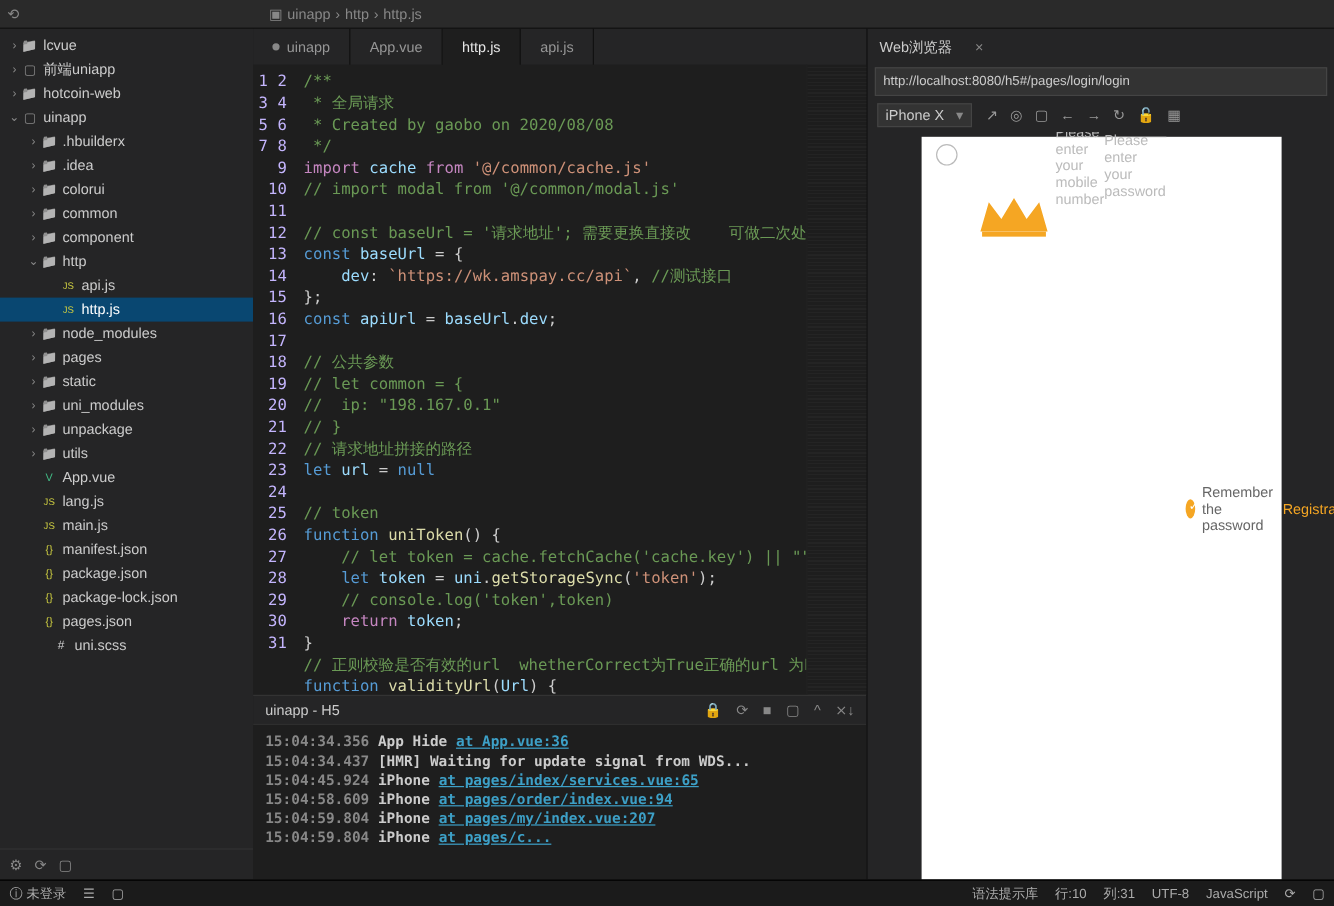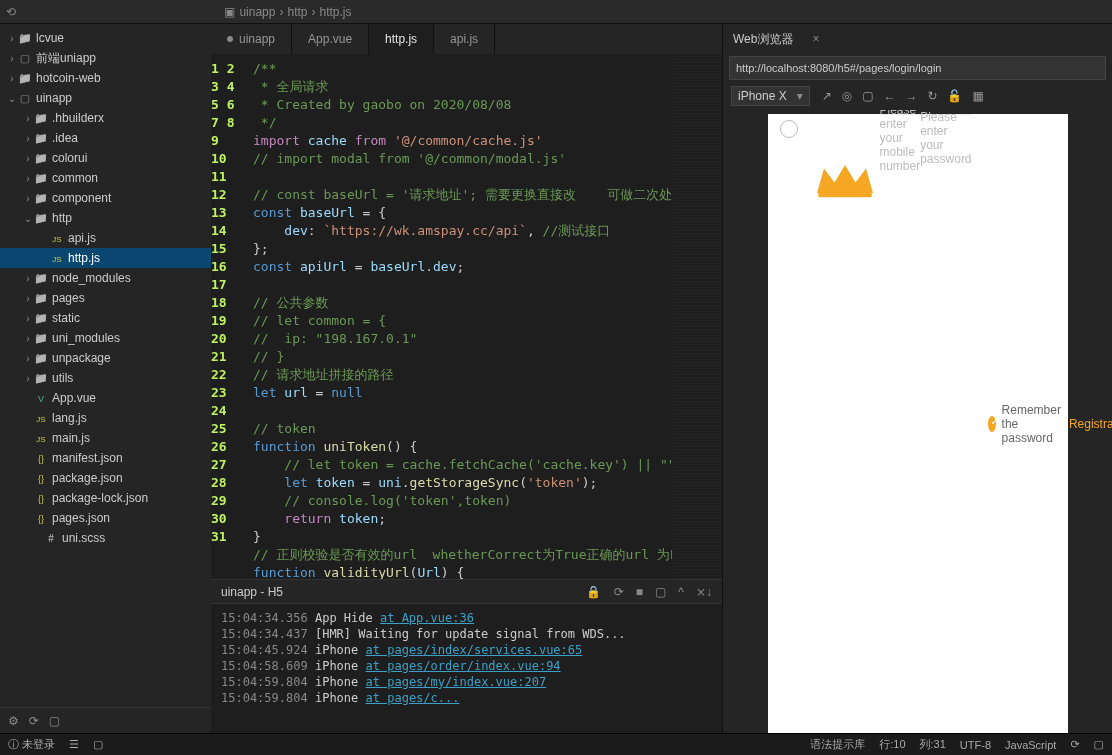--- a/index.html
+++ b/index.html
@@ -24,34 +24,34 @@
 .sb-foot { height:26px; border-top:1px solid #333; display:flex; gap:10px; align-items:center; padding:0 8px; color:#888;}
 .sb-foot span { cursor:pointer; }
 
 .center { flex:1; display:flex; flex-direction:column; min-width:0;}
 .tabs { height:30px; display:flex; background:#252526; }
 .tab { padding:0 16px; display:flex; align-items:center; gap:6px; border-right:1px solid #111; color:#969696; cursor:pointer; font-size:12px;}
 .tab.active { background:#1e1e1e; color:#e5e5e5;}
 .tab .dot { width:6px; height:6px; border-radius:50%; background:#888;}
 .editor-wrap { flex:1; display:flex; min-height:0;}
 .editor { flex:1; display:flex; overflow:hidden; background:#1e1e1e; font-family:Consolas,monospace; font-size:13px; line-height:18px;}
-.gutter { width:36px; padding:6px 8px 0 0; color:#bef264; user-select:none;font-weight:bold;}
+.gutter { width:36px; text-align:right; padding:6px 8px 0 0; color:#c4b5fd; user-select:none;}
 .code { flex:1; padding:6px 0 0 6px; white-space:pre; overflow:hidden;}
 .c-com { color:#6a9955;}
 .c-kw { color:#c586c0;}
 .c-str { color:#ce9178;}
 .c-var { color:#9cdcfe;}
 .c-fn { color:#dcdcaa;}
 .c-def { color:#569cd6;}
 .minimap { width:50px; background:#1e1e1e; border-left:1px solid #2a2a2a; opacity:0.3; background-image:repeating-linear-gradient(#1e1e1e 0 2px,#333 2px 3px);}
 .termbar { height:24px; background:#252526; display:flex; align-items:center; padding:0 10px; justify-content:space-between; border-top:1px solid #333;}
 .term-icons { display:flex; gap:12px; color:#888;}
 .term-icons span { cursor:pointer;}
 .terminal { height:130px; background:#1e1e1e; font-family:Consolas,monospace; font-size:12px; padding:6px 10px; overflow:hidden; border-top:1px solid #333;}
-.tline { line-height:16px;}
+.tline { line-height:16px;font-weight:bold;}
 .tt { color:#888;}
 .tx { color:#ccc;}
 .tl { color:#3da0c7; text-decoration:underline; cursor:pointer;}
 
 .right { width:390px; background:#252526; display:flex; flex-direction:column; border-left:1px solid #111;}
 .rtab { height:30px; display:flex; align-items:center; padding:0 10px; gap:13px;}
 .rtab-lbl { color:#ccc; font-size:12px;}
 .rtab-x { color:#888; margin-left:6px; cursor:pointer;}
 .url { height:24px; margin:2px 6px; background:#333; border:1px solid #444; display:flex; align-items:center; padding:0 6px; color:#ccc; font-size:11px;}
 .devbar { height:28px; display:flex; align-items:center; gap:4px; padding:0 8px;}

